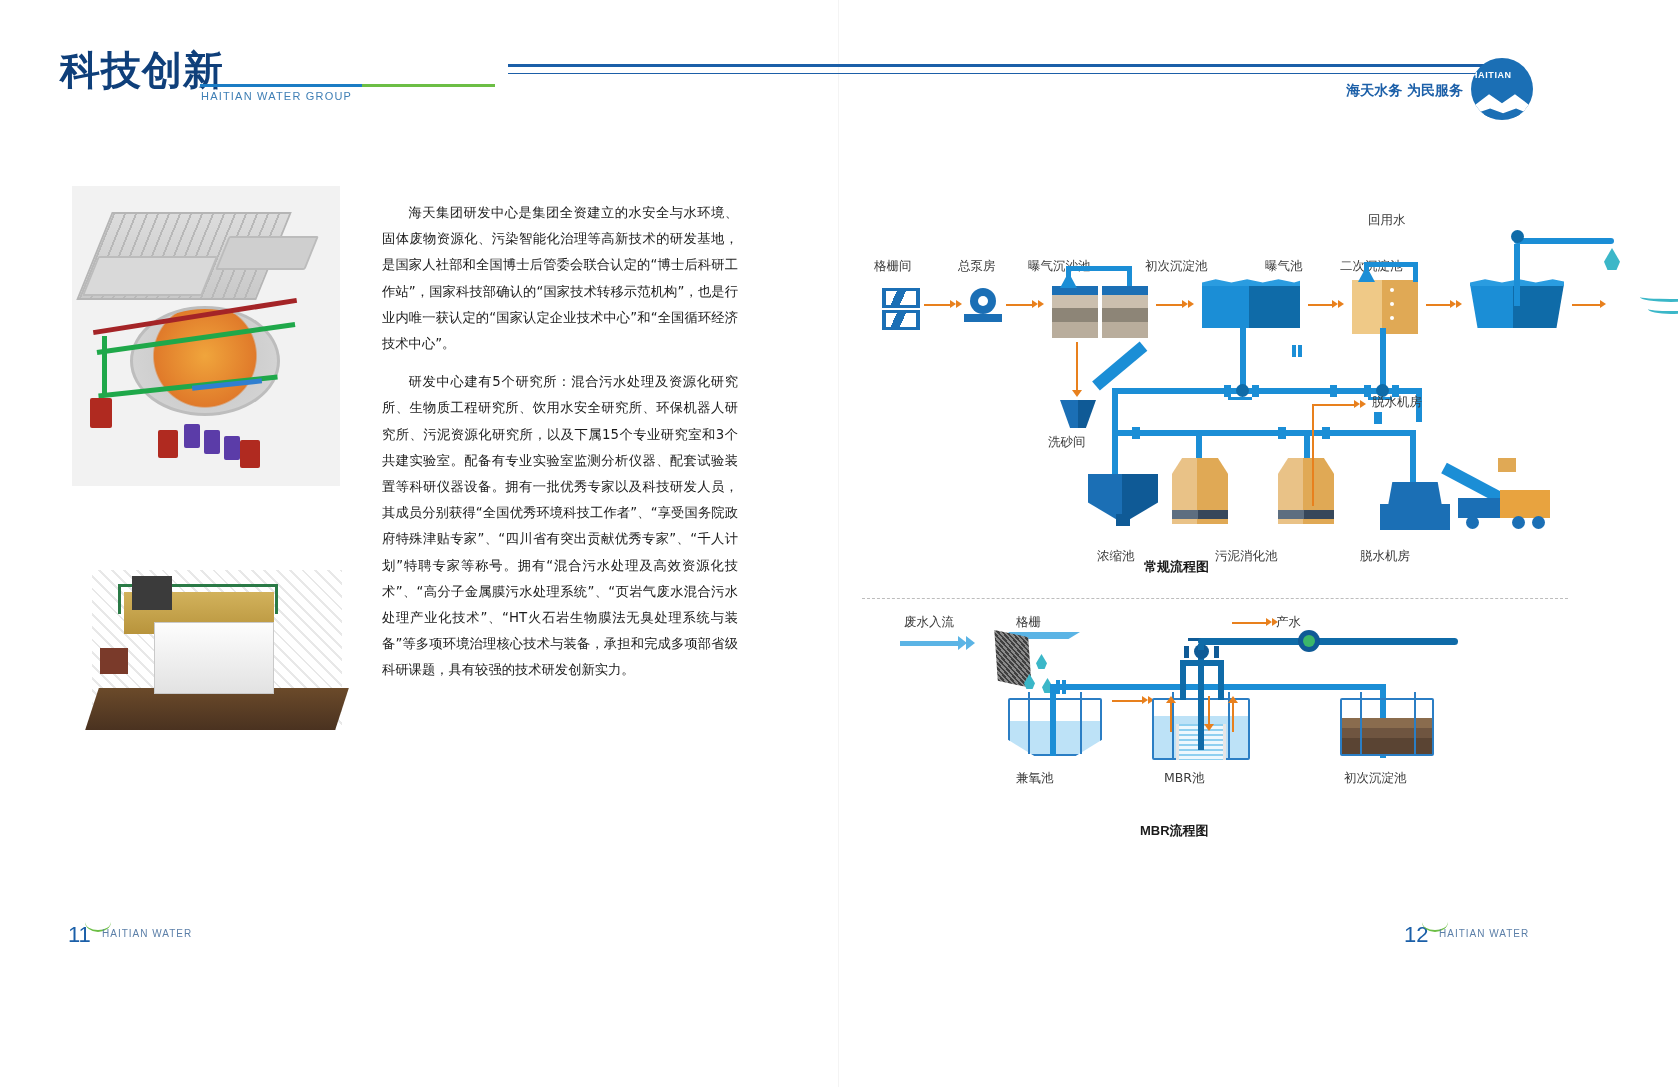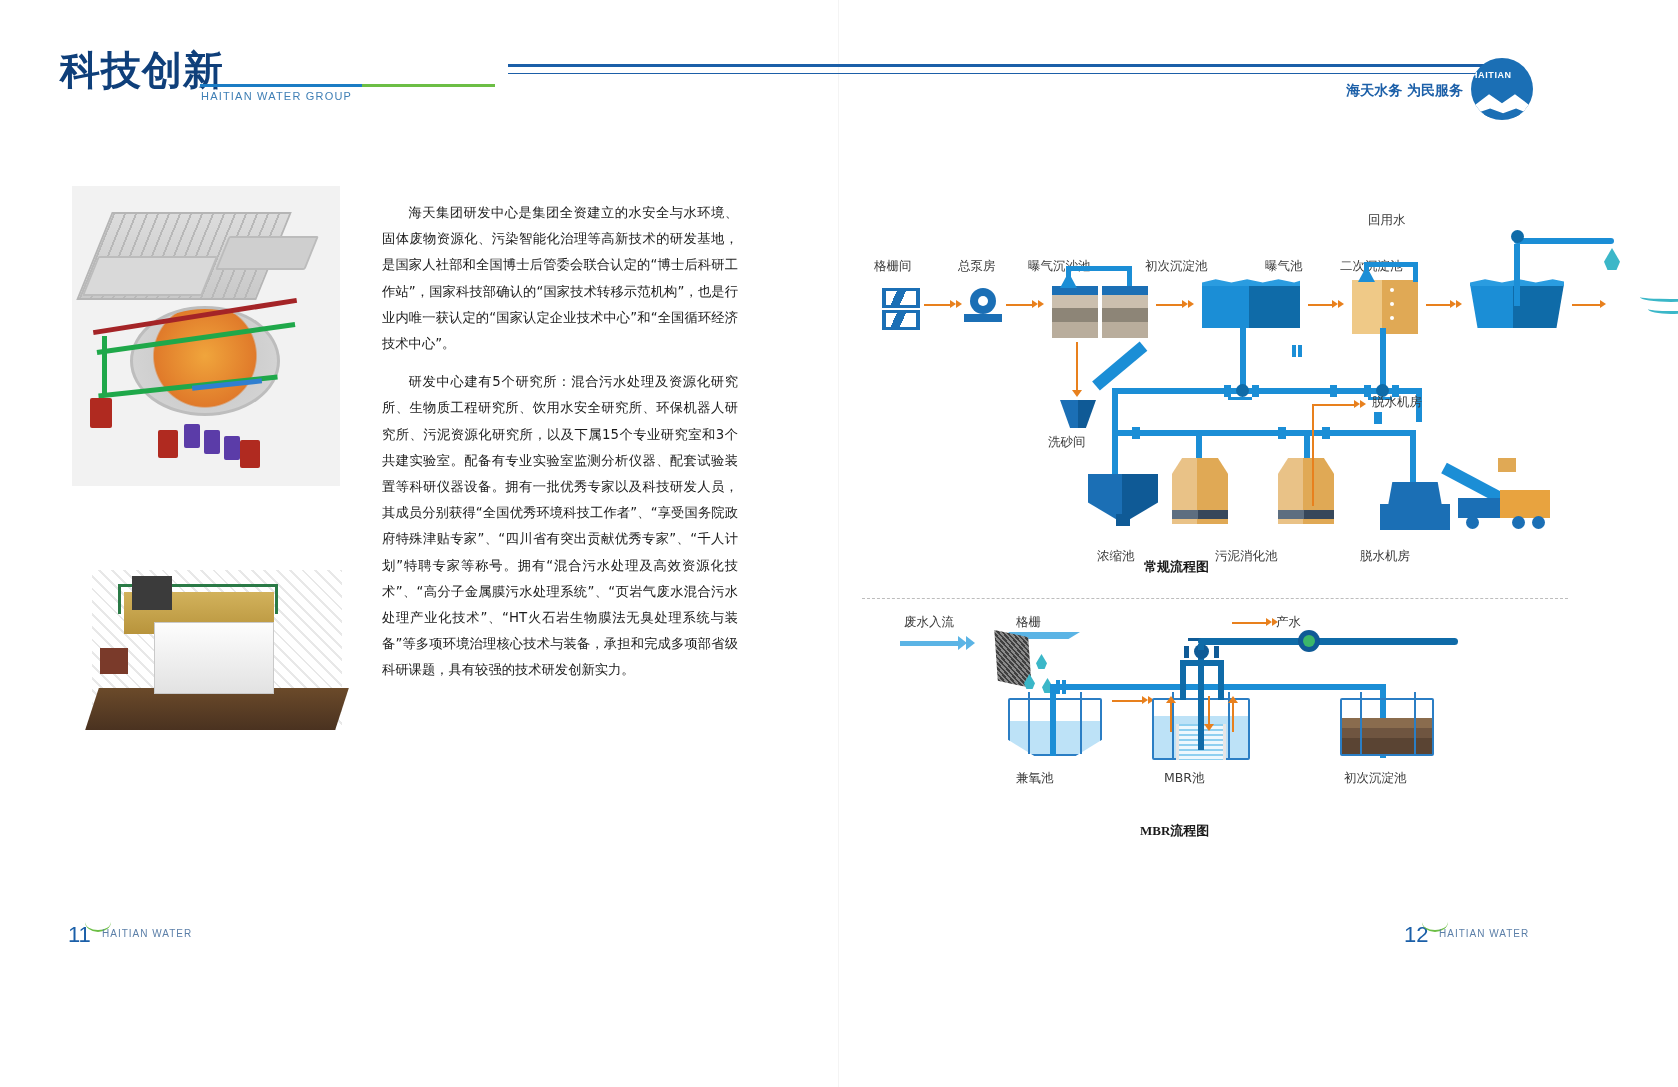--- a/index.html
+++ b/index.html
@@ -109,21 +109,21 @@
   .article p { text-indent:2em; margin:12px; }
 
   
   .diagram-wrap { position:absolute; }
   .d-label {
     position:absolute; font-size:12.5px; color:#3a3a3a; white-space:nowrap;
     font-family:"DejaVu Sans","Liberation Sans",sans-serif;
   }
   .d-caption {
     position:absolute; font-size:13px; font-weight:bold; color:#1a1a1a;
-    white-space:nowrap; font-family:Liberation Serif, serif;
+    white-space:nowrap; font-family:Liberation Sans, sans-serif;
   }
   .pipe-blue { position:absolute; background:#1b8ed6; }
   .pipe-blue-d { position:absolute; background:#0f6ba8; }
   .pipe-orange { position:absolute; background:#e8801d; }
   .arrow-o-sm {
     position:absolute; width:0;height:0;
     border-left:6px solid #e8801d; border-top:4px solid transparent; border-bottom:4px solid transparent;
   }
   .arrow-o-dn {
     position:absolute; width:0;height:0;

